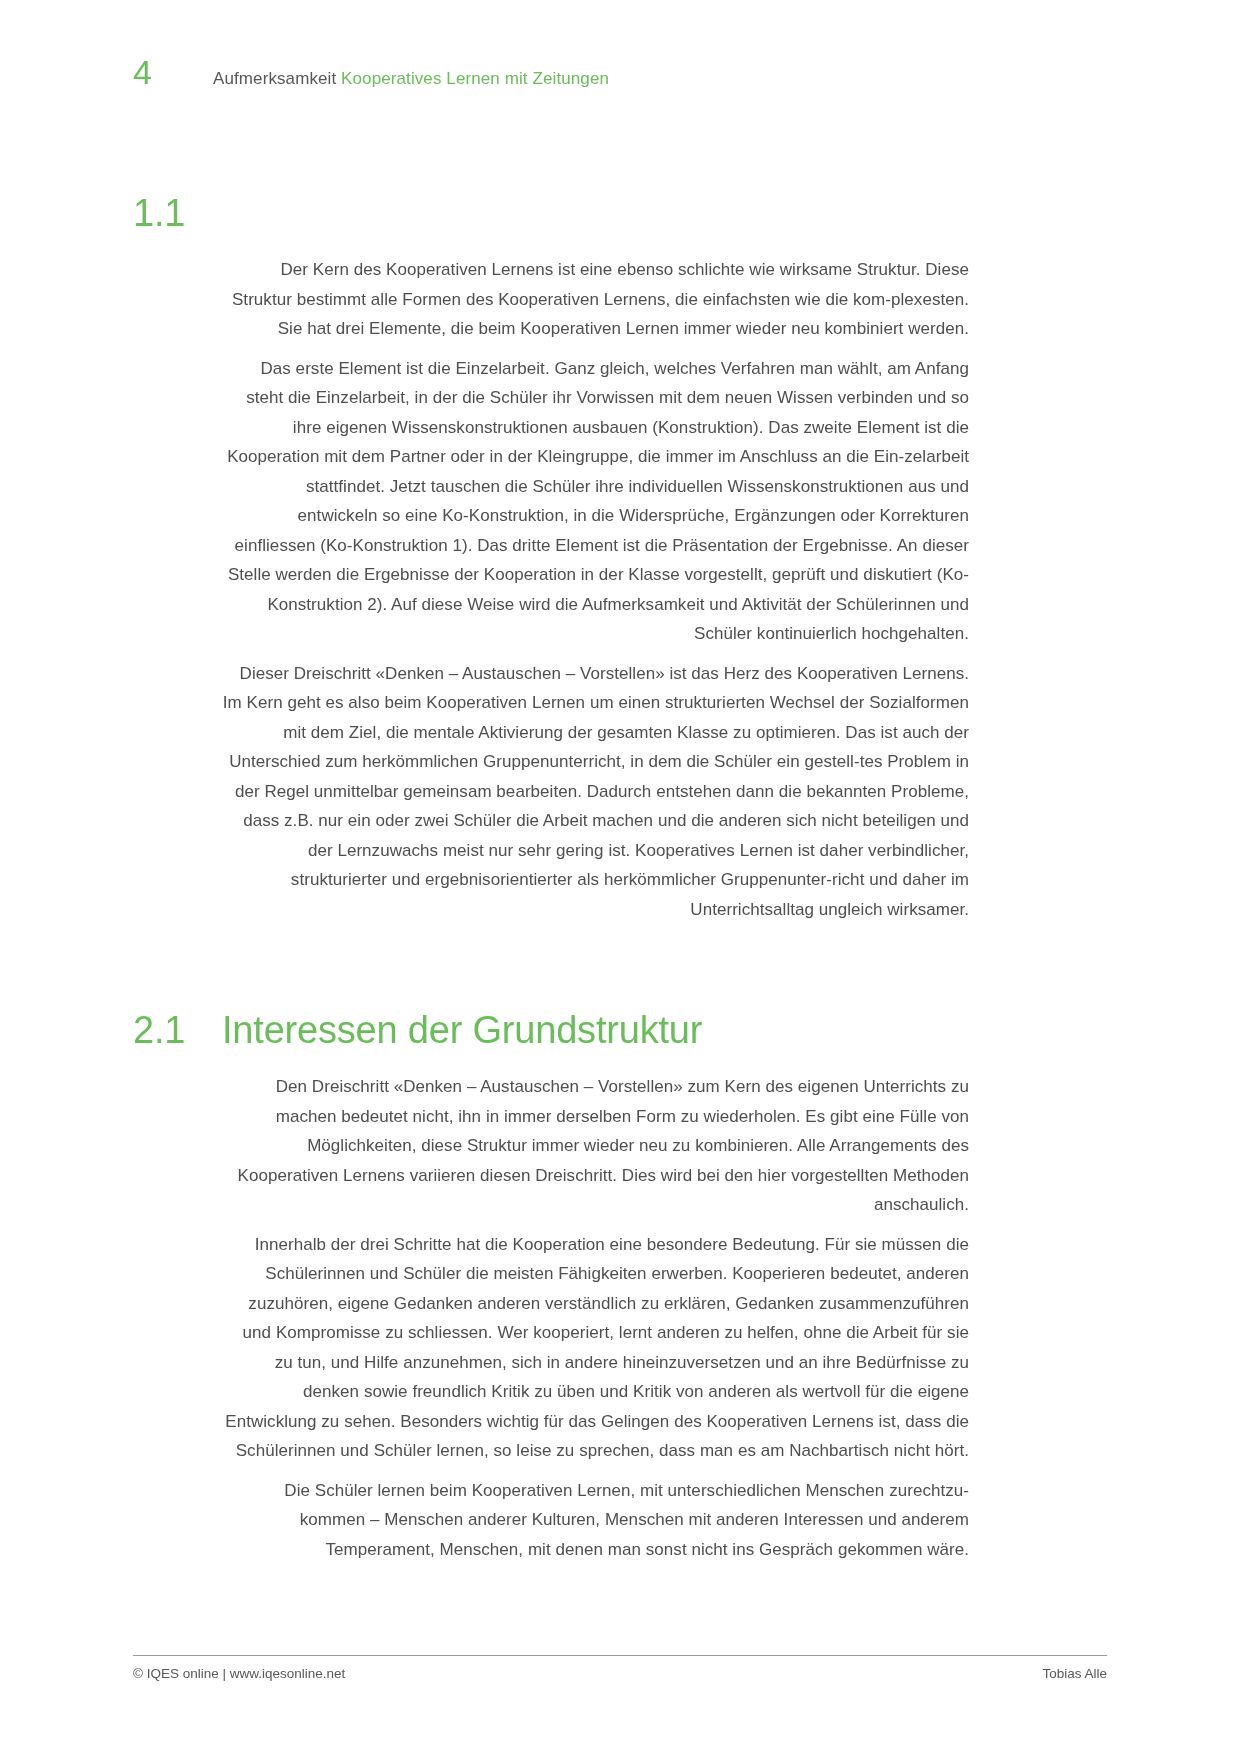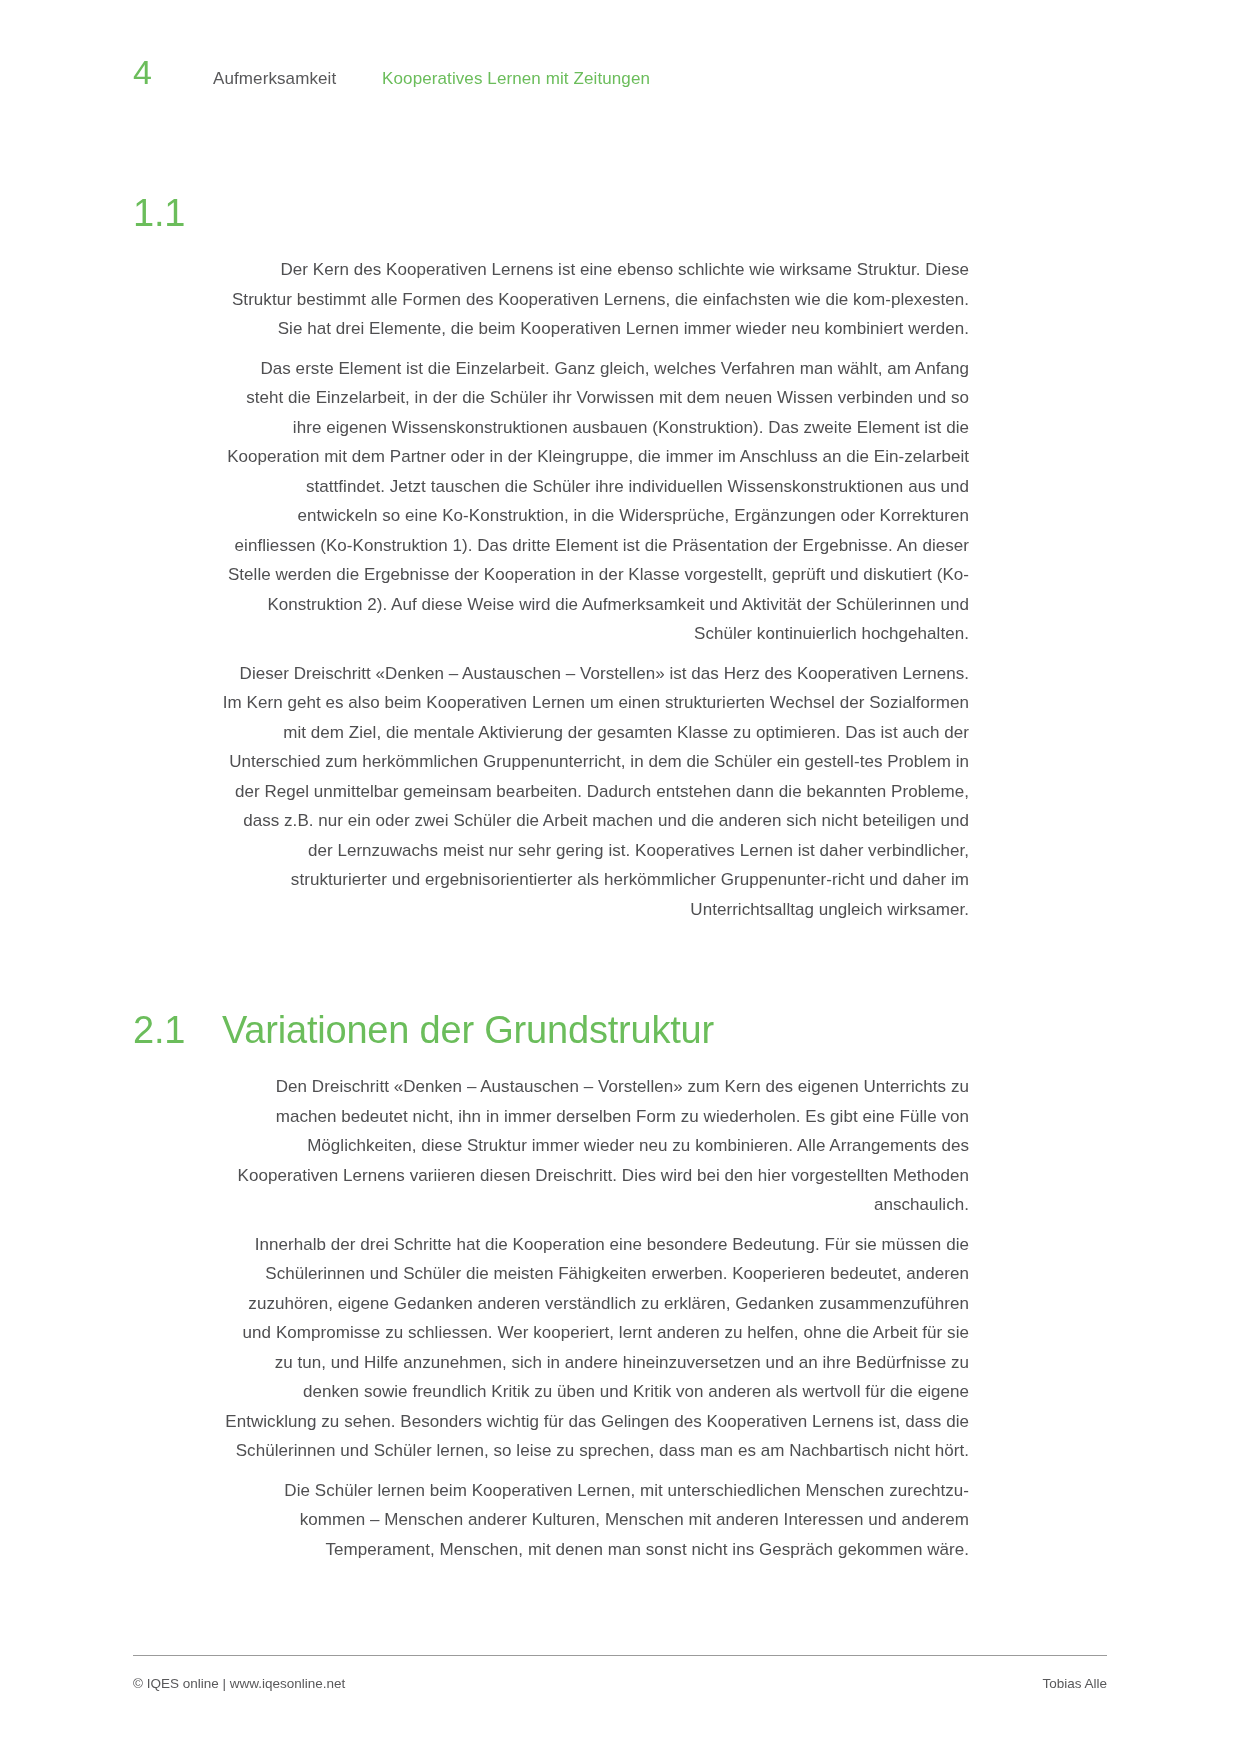--- a/index.html
+++ b/index.html
@@ -18,21 +18,21 @@
   .page-num {
     position:absolute; left:133px; top:54px;
     font-size:34px; line-height:36px; font-weight:400;
     color:var(--green);
   }
   .hdr-line {
     position:absolute; left:213px; top:68px;
     font-size:17px; line-height:22px; letter-spacing:0.1px;
     color:var(--gray);
   }
-  .hdr-line .green { color:var(--green);margin-left:41px; }
+  .hdr-line .green { color:var(--green); }
   
   main { position:absolute; left:133px; top:191px; width:845px; }
   .section + .section { margin-top:84px; }
   .sec-head {
     display:flex; align-items:flex-end;
     font-size:38px; line-height:44px; font-weight:400;
     letter-spacing:-0.2px;
     color:var(--green);
   }
   .sec-num { width:89px; flex:none; }
@@ -43,21 +43,21 @@
     letter-spacing:0.05px;
     color:var(--body);
     margin-bottom:10px;
     text-align:right;
   }
   .para:last-child { margin-bottom:0; }
   
   footer {
     position:absolute; left:133px; top:1655px; width:974px;
     border-top:1px solid #9b9b9b;
-    padding-top:19px;
+    padding-top:9px;
     display:flex; justify-content:space-between;
     font-size:13.5px; line-height:17px;
     color:var(--gray);
   }
 </style>
 </head>
 <body>
 
 <div class="page">
 
@@ -78,21 +78,21 @@
       <div class="paras">
           <p class="para">Der Kern des Kooperativen Lernens ist eine ebenso schlichte wie wirksame Struktur. Diese Struktur bestimmt alle Formen des Kooperativen Lernens, die einfachsten wie die kom-plexesten. Sie hat drei Elemente, die beim Kooperativen Lernen immer wieder neu kombiniert werden.</p>
           <p class="para">Das erste Element ist die Einzelarbeit. Ganz gleich, welches Verfahren man wählt, am Anfang steht die Einzelarbeit, in der die Schüler ihr Vorwissen mit dem neuen Wissen verbinden und so ihre eigenen Wissenskonstruktionen ausbauen (Konstruktion). Das zweite Element ist die Kooperation mit dem Partner oder in der Kleingruppe, die immer im Anschluss an die Ein-zelarbeit stattfindet. Jetzt tauschen die Schüler ihre individuellen Wissenskonstruktionen aus und entwickeln so eine Ko-Konstruktion, in die Widersprüche, Ergänzungen oder Korrekturen einfliessen (Ko-Konstruktion 1). Das dritte Element ist die Präsentation der Ergebnisse. An dieser Stelle werden die Ergebnisse der Kooperation in der Klasse vorgestellt, geprüft und diskutiert (Ko-Konstruktion 2). Auf diese Weise wird die Aufmerksamkeit und Aktivität der Schülerinnen und Schüler kontinuierlich hochgehalten.</p>
           <p class="para">Dieser Dreischritt «Denken – Austauschen – Vorstellen» ist das Herz des Kooperativen Lernens. Im Kern geht es also beim Kooperativen Lernen um einen strukturierten Wechsel der Sozialformen mit dem Ziel, die mentale Aktivierung der gesamten Klasse zu optimieren. Das ist auch der Unterschied zum herkömmlichen Gruppenunterricht, in dem die Schüler ein gestell-tes Problem in der Regel unmittelbar gemeinsam bearbeiten. Dadurch entstehen dann die bekannten Probleme, dass z.B. nur ein oder zwei Schüler die Arbeit machen und die anderen sich nicht beteiligen und der Lernzuwachs meist nur sehr gering ist. Kooperatives Lernen ist daher verbindlicher, strukturierter und ergebnisorientierter als herkömmlicher Gruppenunter-richt und daher im Unterrichtsalltag ungleich wirksamer.</p>
         </div>
     </section>
 
     <section class="section">
       <h2 class="sec-head">
         <span class="sec-num">2.1</span>
-        <span class="sec-title">Variationen der Grundstruktur</span>
+        <span class="sec-title">Interessen der Grundstruktur</span>
       </h2>
       <div class="paras">
           <p class="para">Den Dreischritt «Denken – Austauschen – Vorstellen» zum Kern des eigenen Unterrichts zu machen bedeutet nicht, ihn in immer derselben Form zu wiederholen. Es gibt eine Fülle von Möglichkeiten, diese Struktur immer wieder neu zu kombinieren. Alle Arrangements des Kooperativen Lernens variieren diesen Dreischritt. Dies wird bei den hier vorgestellten Methoden anschaulich.</p>
           <p class="para">Innerhalb der drei Schritte hat die Kooperation eine besondere Bedeutung. Für sie müssen die Schülerinnen und Schüler die meisten Fähigkeiten erwerben. Kooperieren bedeutet, anderen zuzuhören, eigene Gedanken anderen verständlich zu erklären, Gedanken zusammenzuführen und Kompromisse zu schliessen. Wer kooperiert, lernt anderen zu helfen, ohne die Arbeit für sie zu tun, und Hilfe anzunehmen, sich in andere hineinzuversetzen und an ihre Bedürfnisse zu denken sowie freundlich Kritik zu üben und Kritik von anderen als wertvoll für die eigene Entwicklung zu sehen. Besonders wichtig für das Gelingen des Kooperativen Lernens ist, dass die Schülerinnen und Schüler lernen, so leise zu sprechen, dass man es am Nachbartisch nicht hört.</p>
           <p class="para">Die Schüler lernen beim Kooperativen Lernen, mit unterschiedlichen Menschen zurechtzu-kommen – Menschen anderer Kulturen, Menschen mit anderen Interessen und anderem Temperament, Menschen, mit denen man sonst nicht ins Gespräch gekommen wäre.</p>
         </div>
     </section>
 
   </main>
 

